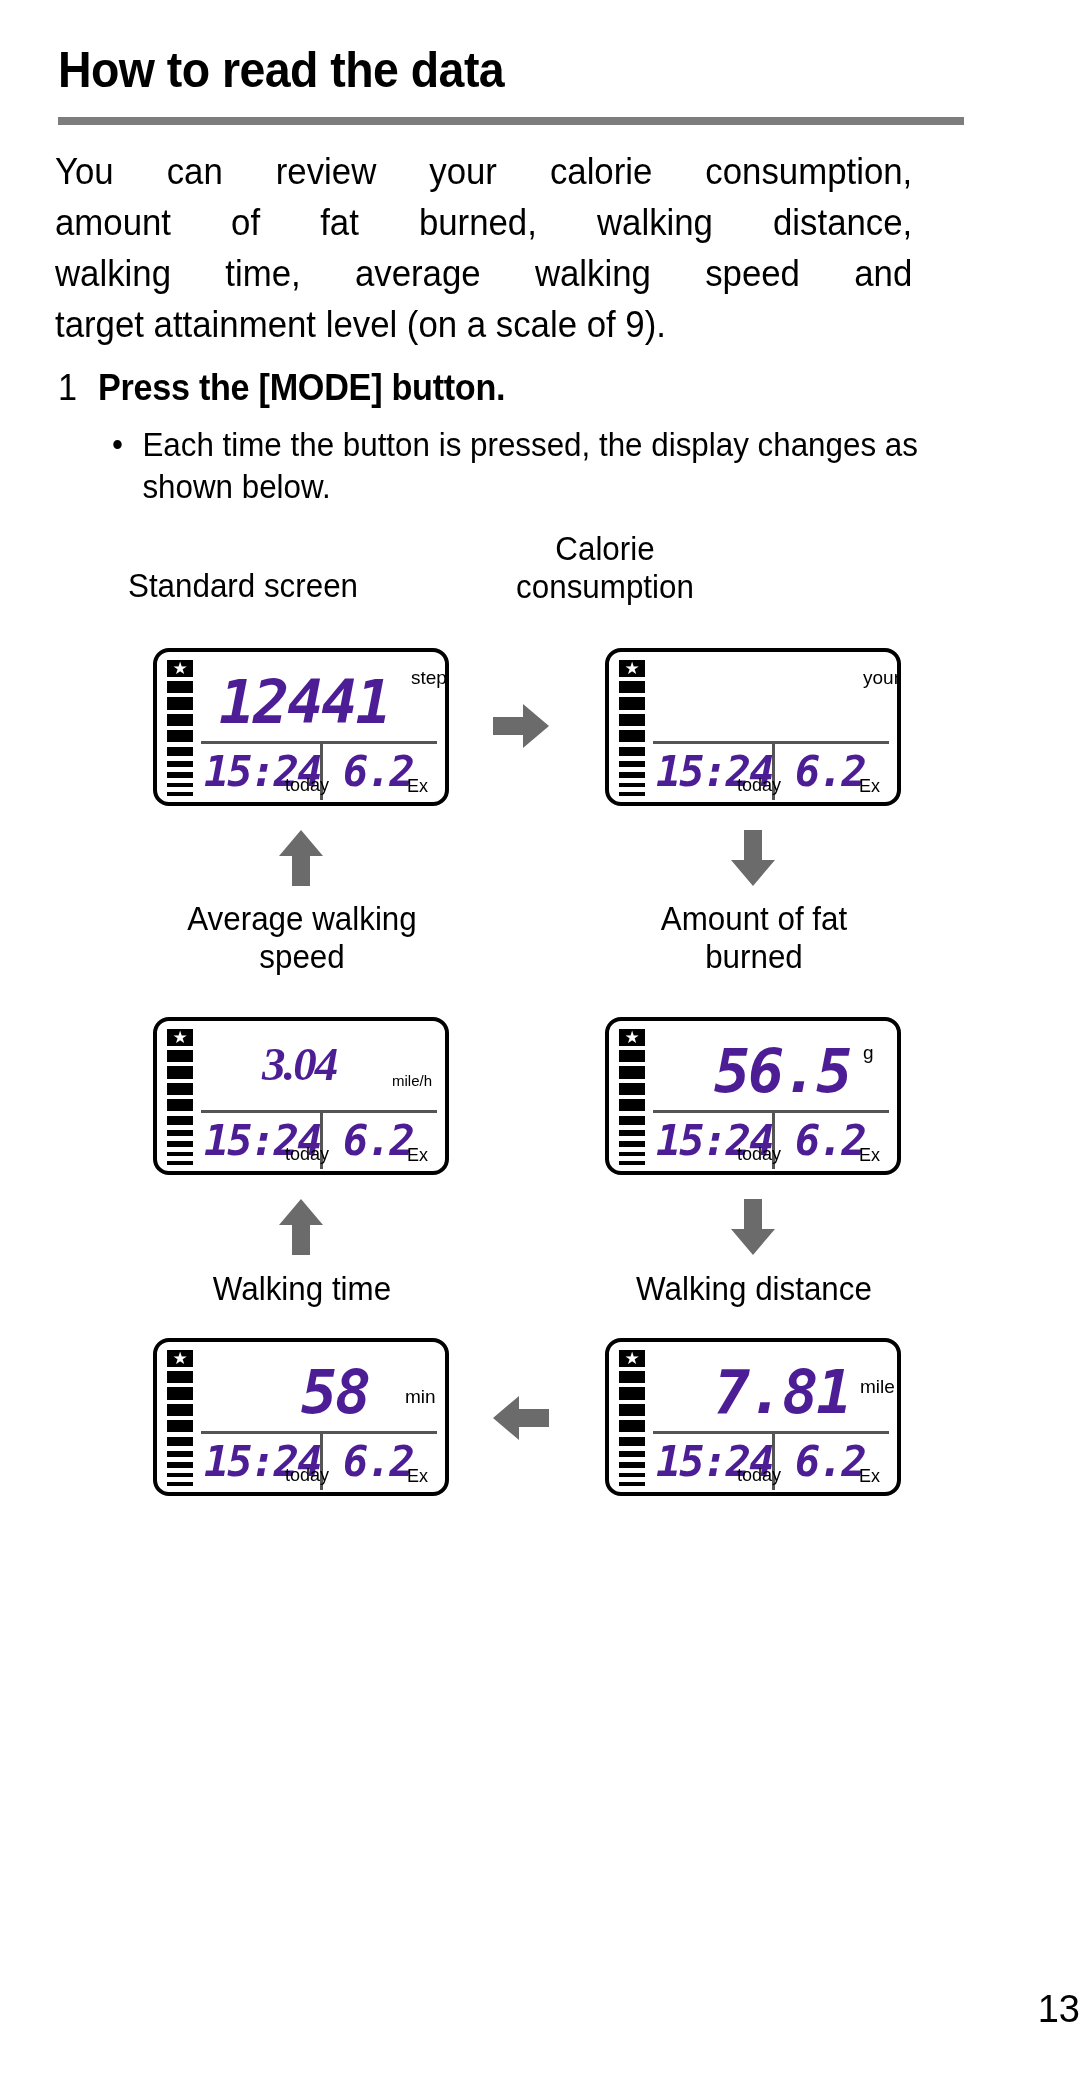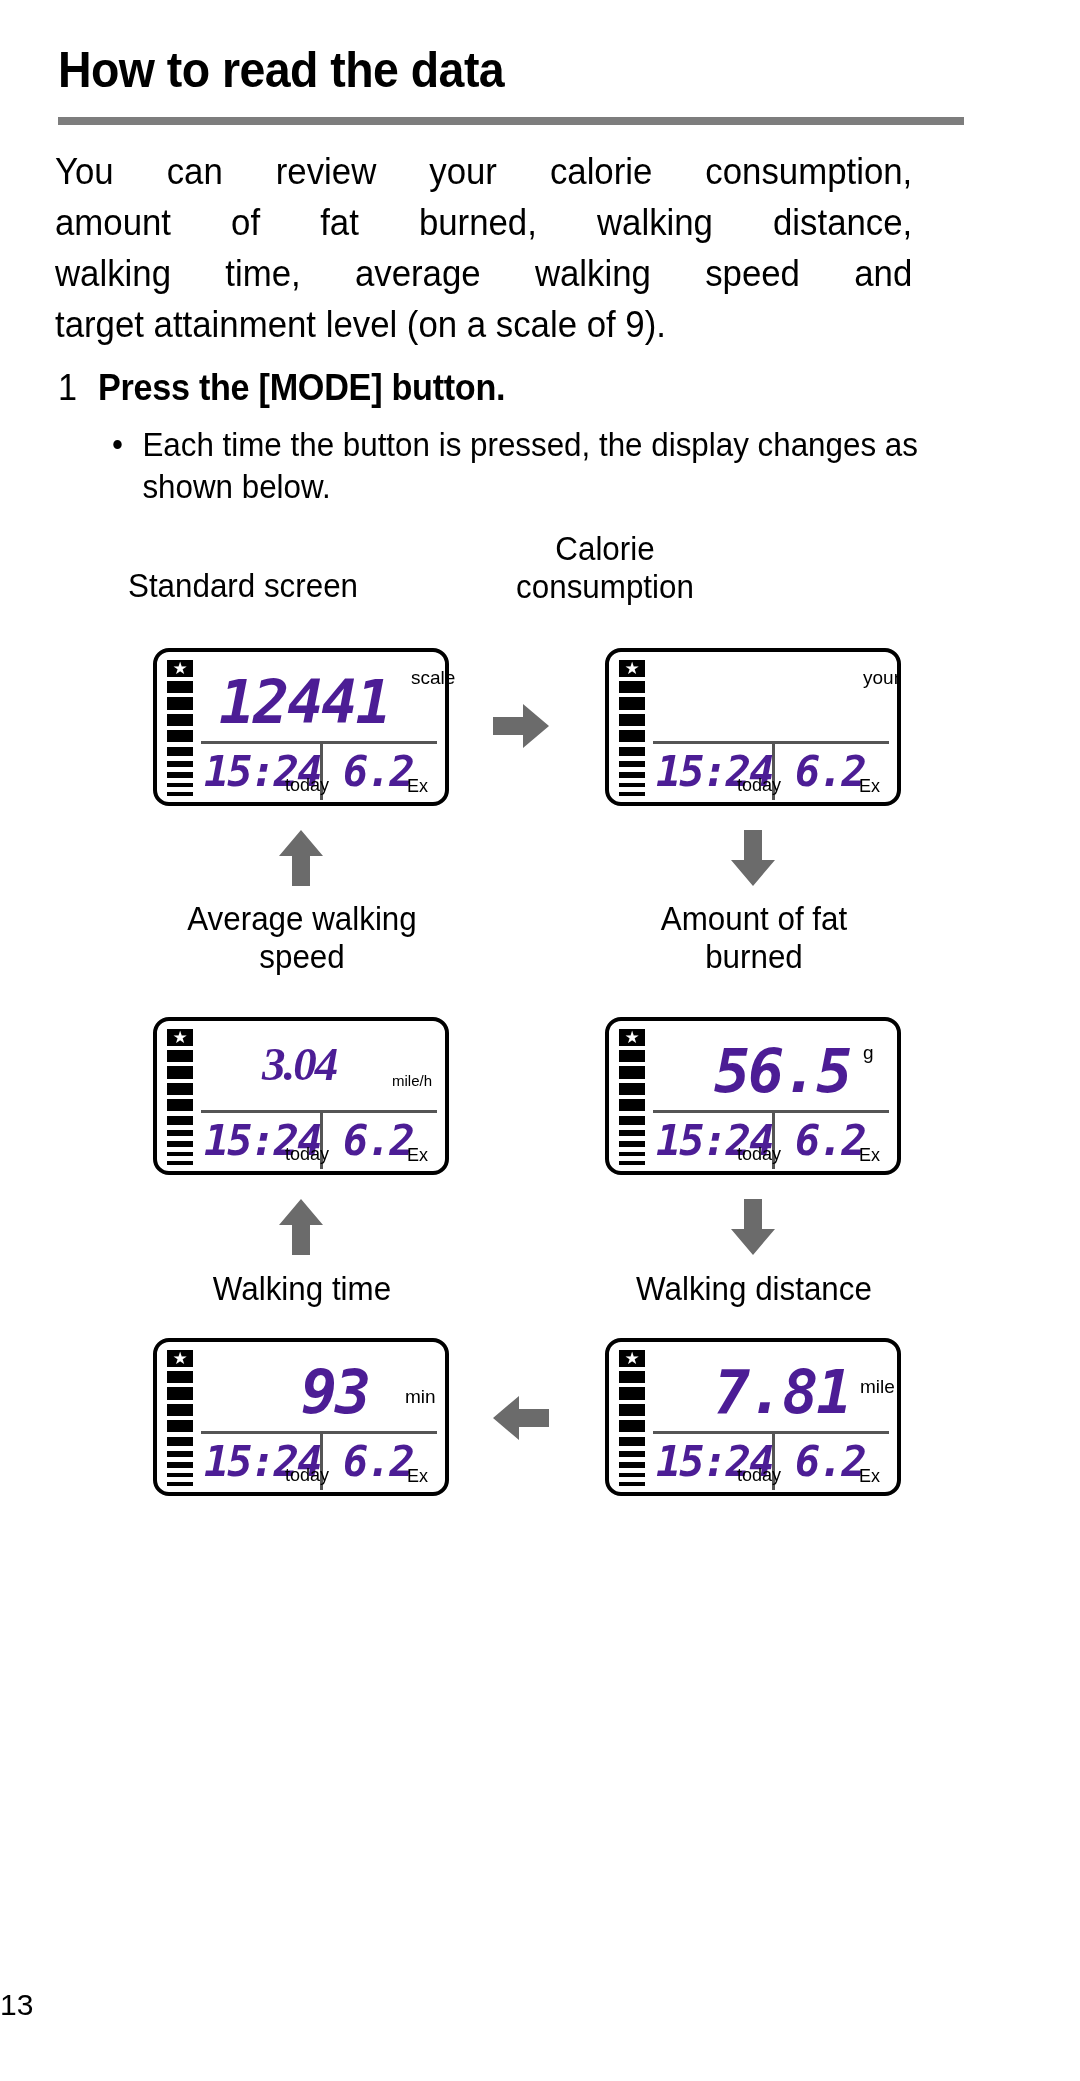--- a/index.html
+++ b/index.html
@@ -117,21 +117,21 @@
   }
   .small-seg{position:absolute;}
 
   
   .arrow{position:absolute;}
   .arrow svg{display:block;}
 
   
   .pageno{
     position:absolute;left:0;top:1988px;width:1080px;
-    text-align:left;font-size:30px;
+    text-align:right;font-size:38px;
   }
 </style>
 </head>
 <body>
 
 <div class="page">
 
   <div class="title">How to read the data</div>
   <div class="title-rule"></div>
 
@@ -190,21 +190,21 @@
         <div class="bg-bar" style="height:13px"></div>
         <div class="bg-bar" style="height:10px"></div>
         <div class="bg-bar" style="height:8px"></div>
         <div class="bg-bar" style="height:7px"></div>
         <div class="bg-bar" style="height:6px"></div>
       </div>
       <div class="lcd-divider" style="left:44px;right:8px;top:89px;"></div>
       <div class="lcd-vdiv" style="left:163px;top:92px;height:56px;"></div>
 
       <div class="seg big" style="left:62px;top:20px;font-size:60px;">12441</div>
-      <div class="unit" style="left:254px;top:16px;font-size:19px;">scale</div>
+      <div class="unit" style="left:254px;top:16px;font-size:19px;">step</div>
 
       <div class="seg small-seg" style="left:47px;top:99px;font-size:42px;">15:24</div>
       <div class="unit" style="left:128px;top:124px;font-size:18px;">today</div>
 
       <div class="seg small-seg" style="left:186px;top:99px;font-size:42px;">6.2</div>
       <div class="unit" style="left:250px;top:125px;font-size:18px;">Ex</div>
     </div>
   </div>
 
   <div class="arrow" style="left:493px;top:702px;">
@@ -344,21 +344,21 @@
         <div class="bg-sq"></div>
         <div class="bg-bar" style="height:13px"></div>
         <div class="bg-bar" style="height:10px"></div>
         <div class="bg-bar" style="height:8px"></div>
         <div class="bg-bar" style="height:7px"></div>
         <div class="bg-bar" style="height:6px"></div>
       </div>
       <div class="lcd-divider" style="left:44px;right:8px;top:89px;"></div>
       <div class="lcd-vdiv" style="left:163px;top:92px;height:56px;"></div>
 
-      <div class="seg big" style="left:144px;top:20px;font-size:60px;">93</div>
+      <div class="seg big" style="left:144px;top:20px;font-size:60px;">58</div>
       <div class="unit" style="left:248px;top:45px;font-size:19px;">min</div>
 
       <div class="seg small-seg" style="left:47px;top:99px;font-size:42px;">15:24</div>
       <div class="unit" style="left:128px;top:124px;font-size:18px;">today</div>
 
       <div class="seg small-seg" style="left:186px;top:99px;font-size:42px;">6.2</div>
       <div class="unit" style="left:250px;top:125px;font-size:18px;">Ex</div>
     </div>
   </div>
 

